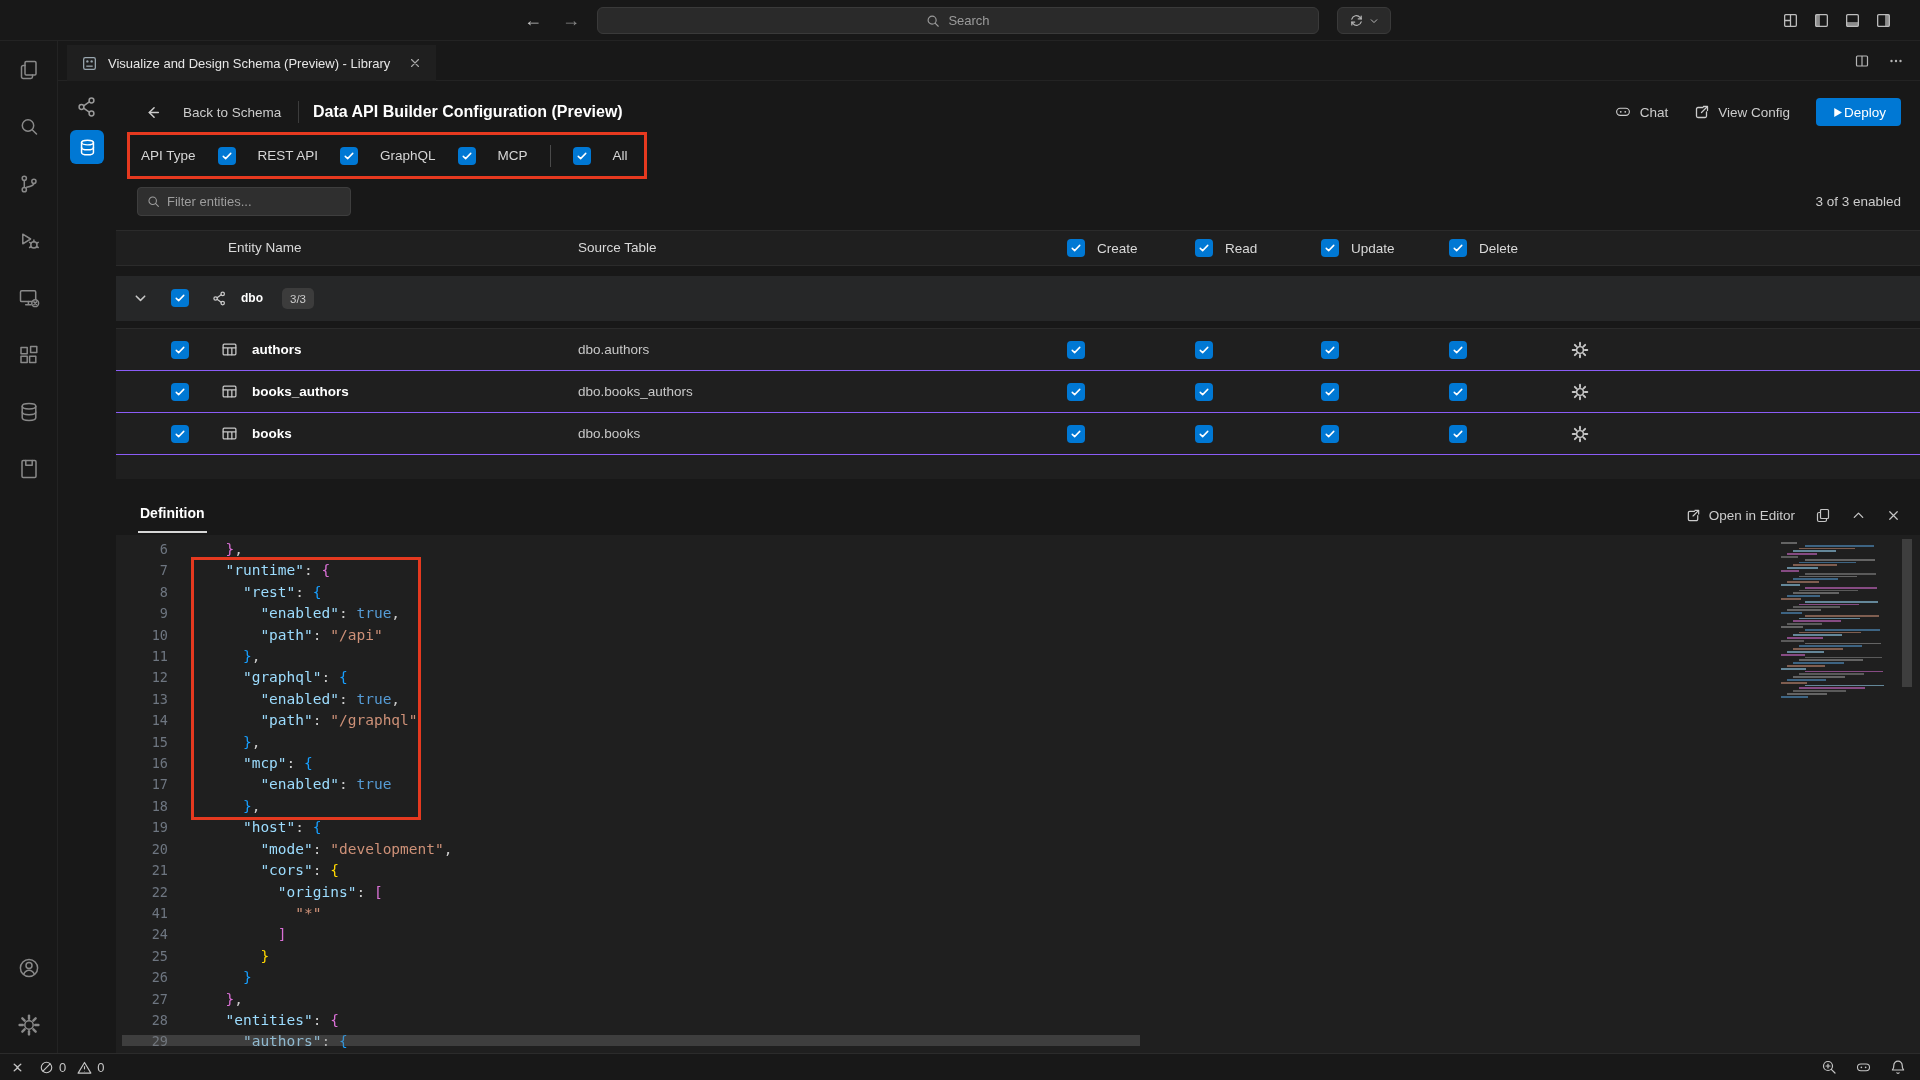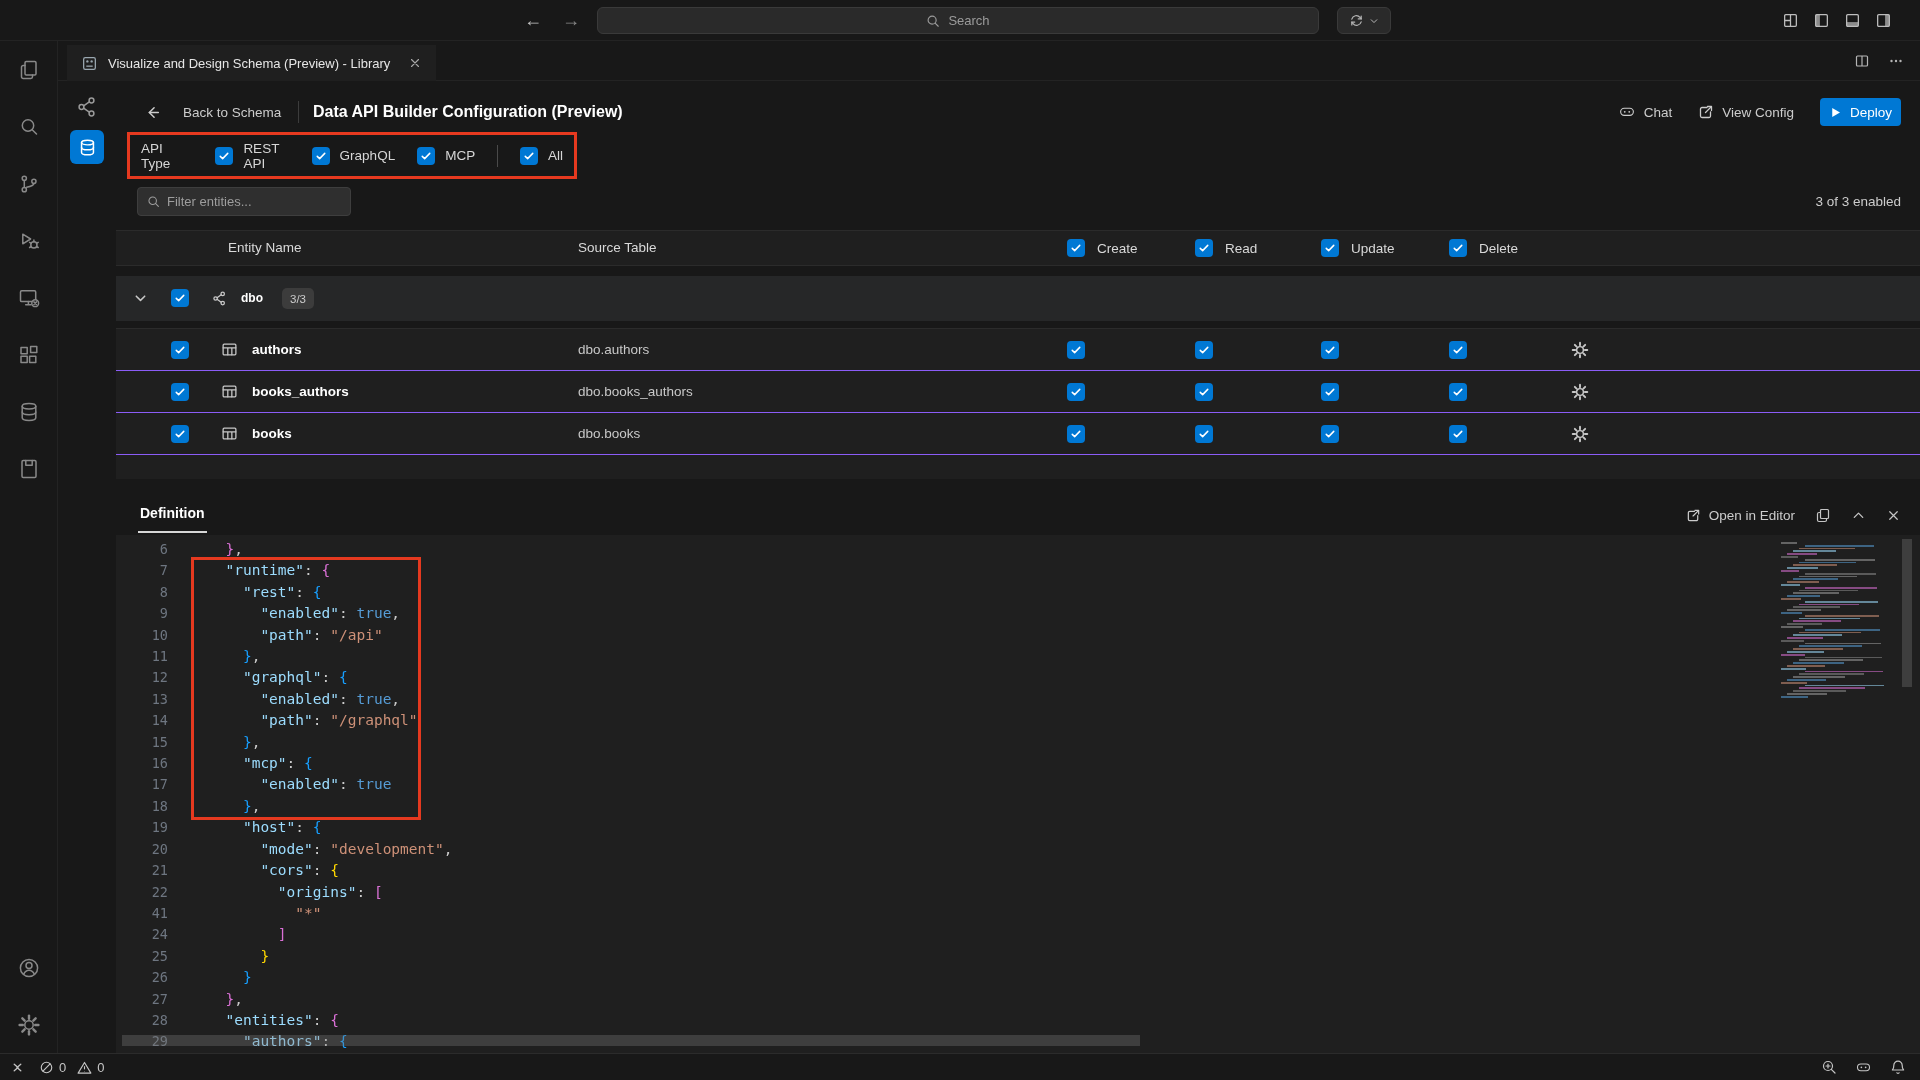--- a/index.html
+++ b/index.html
@@ -38,25 +38,25 @@
 
   
   .main{position:absolute;left:116px;top:81px;width:1804px;height:972px;background:#181818;}
 
   .page-header{position:absolute;left:0;top:10px;width:100%;height:42px;}
   .back-link{position:absolute;left:28px;top:0;height:42px;display:flex;align-items:center;gap:22px;color:#cccccc;font-size:13.5px;background:none;border:none;font-family:inherit;}
   .vsep{position:absolute;left:182px;top:10px;width:1px;height:22px;background:#3c3c3c;}
   .page-title{position:absolute;left:197px;top:0;height:42px;display:flex;align-items:center;font-size:16px;font-weight:700;color:#ffffff;}
   .header-actions{position:absolute;right:19px;top:0;height:42px;display:flex;align-items:center;gap:26px;}
   .hact{display:flex;align-items:center;gap:8px;font-size:13.5px;color:#cccccc;background:none;border:none;font-family:inherit;}
-  .deploy-btn{display:flex;align-items:center;gap:8px;background:var(--accent);color:#fff;border:none;border-radius:4px;height:28px;padding:0 9px;font-size:13.5px;font-family:inherit;}
-
-  .api-row{position:absolute;left:11px;top:51px;width:450px;height:47px;border:3px solid var(--hl);display:flex;align-items:center;padding:0 11px;gap:22px;}
+  .deploy-btn{display:flex;align-items:center;background:var(--accent);color:#fff;border:none;border-radius:4px;height:28px;padding:0 15px;font-size:13.5px;font-family:inherit;}
+
+  .api-row{position:absolute;left:11px;top:51px;width:520px;height:47px;border:3px solid var(--hl);display:flex;align-items:center;padding:0 11px;gap:22px;}
   .api-label{font-size:13.5px;color:#d6d6d6;}
-  .api-opt{display:flex;align-items:center;gap:10px;font-size:13.5px;color:#d6d6d6;}
+  .api-opt{display:flex;align-items:center;gap:22px;font-size:13.5px;color:#d6d6d6;}
   .vdiv{width:1px;height:22px;background:#4a4a4a;}
 
   .filter-input{position:absolute;left:21px;top:106px;width:214px;height:29px;background:#2f2f2f;border:1px solid #3e3e3e;border-radius:4px;display:flex;align-items:center;gap:7px;padding:0 9px;color:#9d9d9d;}
   .filter-input input{background:transparent;border:none;outline:none;color:#cccccc;font-size:13px;width:100%;font-family:inherit;}
   .filter-input input::placeholder{color:#9d9d9d;}
   .enabled-status{position:absolute;right:19px;top:106px;height:29px;display:flex;align-items:center;font-size:13.5px;color:#cccccc;}
 
   .grid-header{position:absolute;left:0;top:149px;width:100%;height:36px;background:#1f1f1f;border-top:1px solid #2b2b2b;border-bottom:1px solid #2b2b2b;}
   .col-entity{position:absolute;left:112px;line-height:34px;font-size:13.5px;color:#d9d9d9;}
   .col-source{position:absolute;left:462px;line-height:34px;font-size:13.5px;color:#d9d9d9;}

